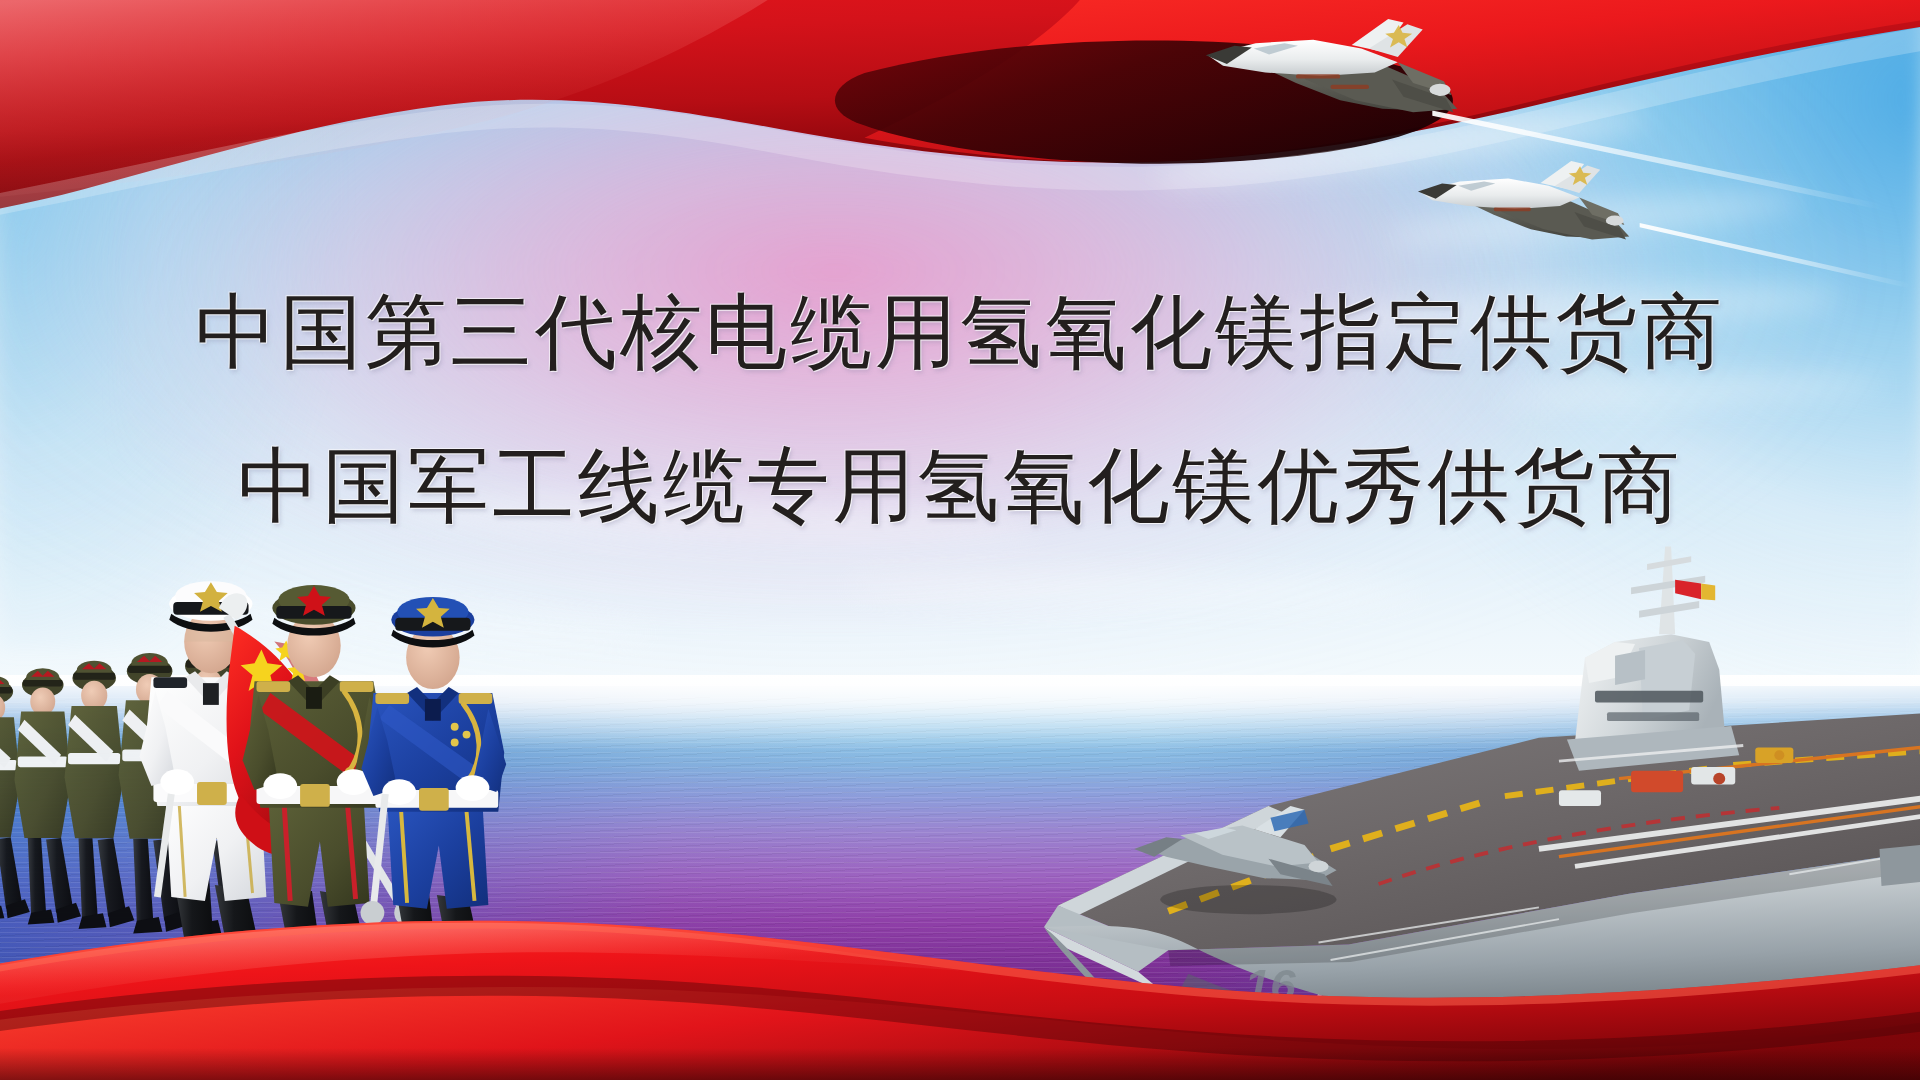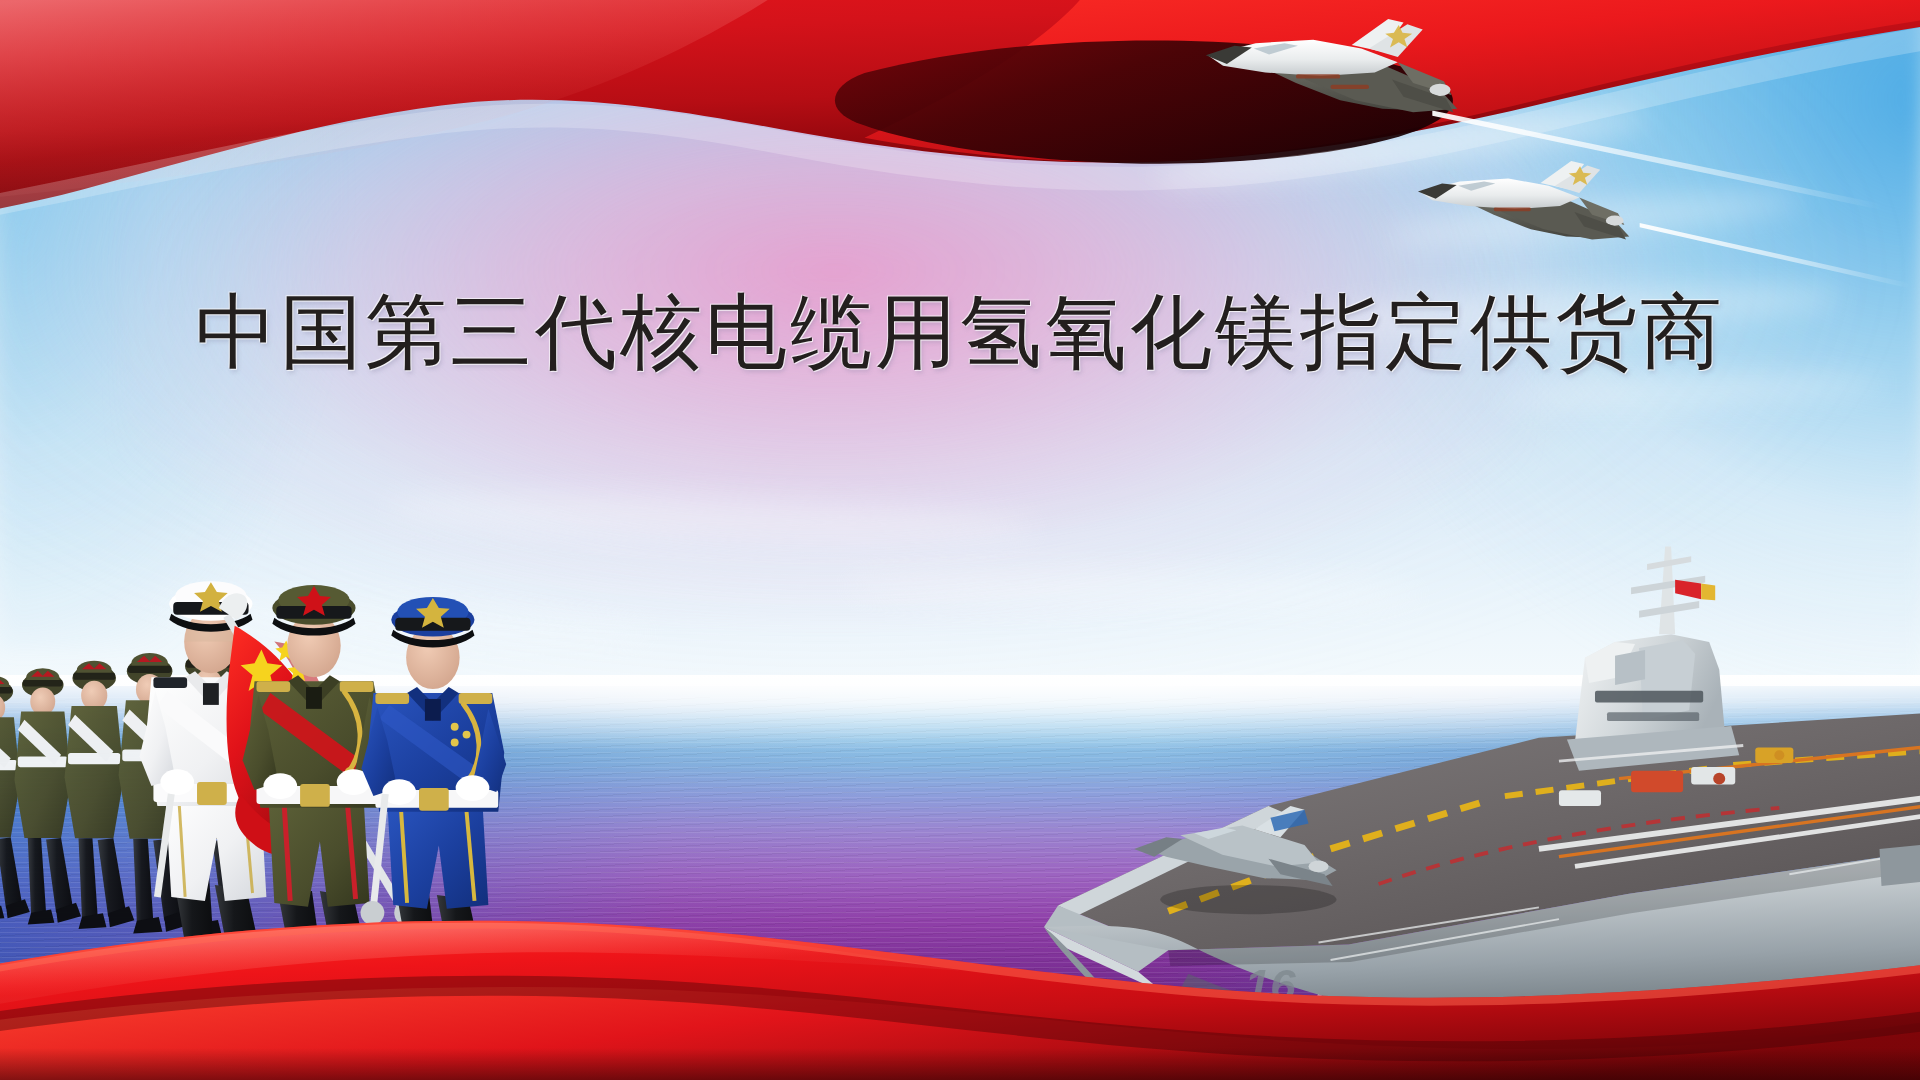--- a/index.html
+++ b/index.html
@@ -794,15 +794,16 @@
                C720,196 840,190 1000,150 L1000,158
                C840,198 720,204 608,184 C498,164 408,128 300,120
                C192,112 90,134 0,168 Z" fill="#ff6a52" opacity=".50"></path>
     </svg>
   </div>
 
   <div class="edge-dark"></div>
 
   <div class="headline-block">
     <div class="headline line1">中国第三代核电缆用氢氧化镁指定供货商</div>
+    <div class="headline line2">中国军工线缆专用氢氧化镁优秀供货商</div>
   </div>
 
 </div>
 
 </body></html>

